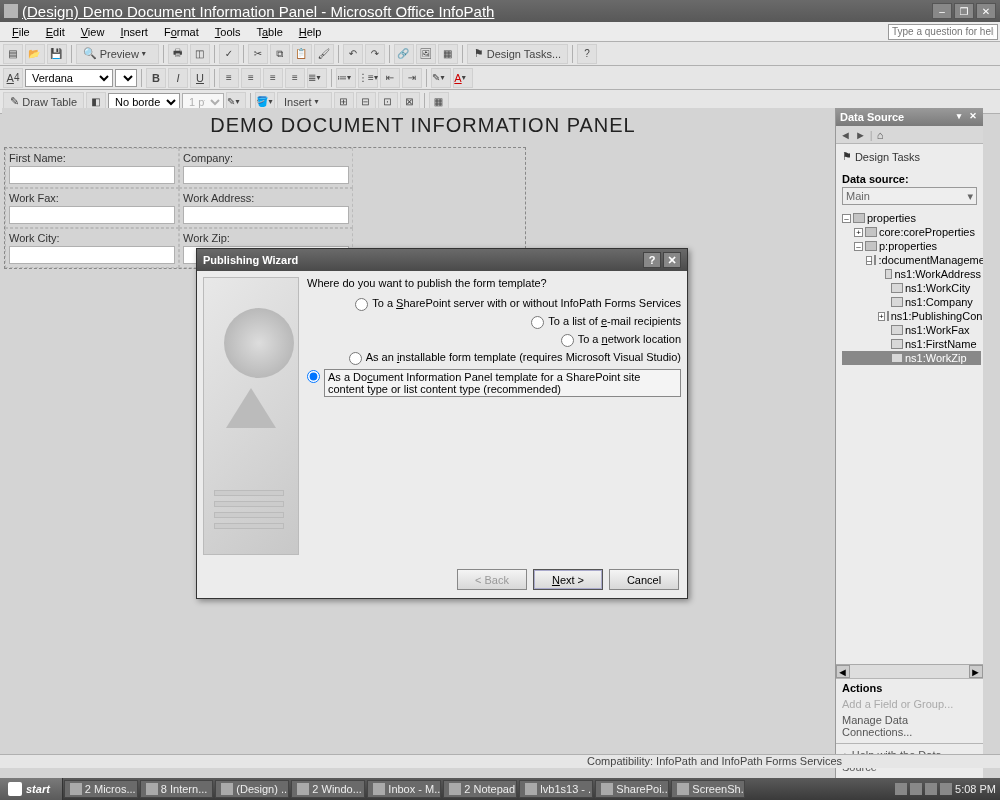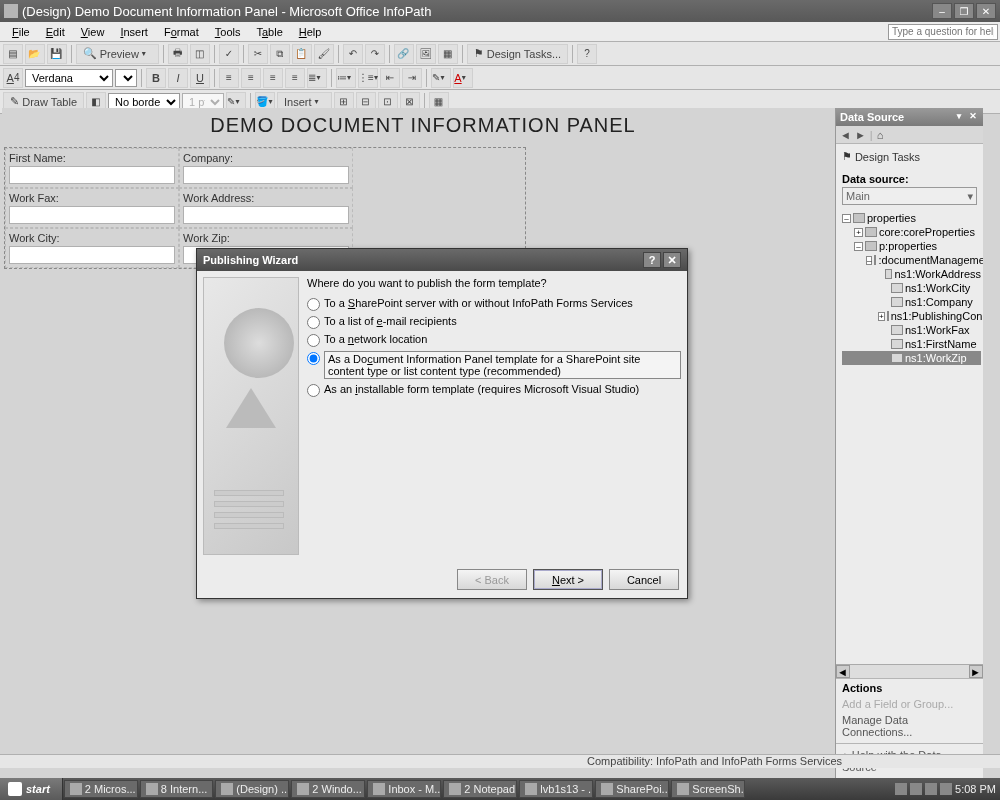--- a/index.html
+++ b/index.html
@@ -1,21 +1,21 @@
 <!DOCTYPE html>
 <html><head>
 <meta charset="utf-8">
 <style>
 * { margin: 0; padding: 0; box-sizing: border-box; font-family: Tahoma, Arial, sans-serif; font-size: 11px; }
 body { width: 1000px; height: 800px; background: #d4d4d4; overflow: hidden; position: relative; }
 
 
 .titlebar { height: 22px; background: linear-gradient(#6a6a6a, #585858); color: #fff; display: flex; align-items: center; padding: 0 4px; }
 .titlebar .icon { width: 14px; height: 14px; background: #b5b5b5; margin-right: 4px; }
-.titlebar .title { flex: 1; font-size: 13px; }
+.titlebar .title { flex: 1; font-size: 15px; text-decoration: underline; }
 .titlebar .winbtns { display: flex; gap: 2px; }
 .titlebar .winbtn { width: 20px; height: 16px; background: #888; border: 1px solid #555; display: flex; align-items: center; justify-content: center; color: #fff; font-size: 10px; cursor: pointer; }
 
 
 .menubar { height: 20px; background: #ececec; border-bottom: 1px solid #b0b0b0; display: flex; align-items: center; padding-left: 4px; }
 .menubar span { padding: 2px 8px; cursor: pointer; }
 .menubar .helpbox { margin-left: auto; margin-right: 2px; }
 .menubar .helpbox input { width: 110px; height: 16px; border: 1px solid #999; font-size: 10px; padding: 0 3px; color: #888; }
 
 
@@ -66,21 +66,21 @@
 .dlg-title .dbtns { margin-left: auto; display: flex; gap: 2px; }
 .dlg-title .dbtn { width: 18px; height: 16px; background: #888; border: 1px solid #444; text-align: center; line-height: 14px; cursor: pointer; }
 .dlg-body { display: flex; padding: 6px; gap: 8px; }
 .dlg-img { width: 96px; height: 278px; background: linear-gradient(135deg, #e8e8e8, #c8c8c8); border: 1px solid #bbb; position: relative; overflow: hidden; }
 .dlg-img .globe { position: absolute; top: 30px; left: 20px; width: 70px; height: 70px; border-radius: 50%; background: radial-gradient(#ddd, #aaa); }
 .dlg-img .arrow { position: absolute; top: 110px; left: 22px; width: 0; height: 0; border-left: 25px solid transparent; border-right: 25px solid transparent; border-bottom: 40px solid #bbb; }
 .dlg-img .lines { position: absolute; bottom: 20px; left: 10px; width: 70px; }
 .dlg-img .lines div { height: 6px; background: #ccc; margin-bottom: 5px; border: 1px solid #bbb; }
 .dlg-content { flex: 1; }
 .dlg-q { padding-bottom: 6px; }
-.radio-row { display: flex; align-items: flex-start; gap: 4px; padding: 2px 0; }
+.radio-row { display: flex; align-items: flex-start; gap: 4px; padding: 2px 0; justify-content: flex-end; }
 .radio-row input { margin-top: 1px; }
 .radio-row.selected label { border: 1px solid #888; padding: 1px 3px; background: #f4f4f4; display: block; }
 .dlg-buttons { display: flex; justify-content: flex-end; gap: 6px; padding: 8px; border-top: 0; }
 .dlg-btn { width: 70px; height: 21px; background: linear-gradient(#f4f4f4, #d8d8d8); border: 1px solid #888; cursor: pointer; font-size: 11px; }
 .dlg-btn:disabled { color: #999; }
 .dlg-btn.primary { border: 1px solid #555; box-shadow: 0 0 0 1px #aac inset; }
 
 
 .statusbar { position: absolute; bottom: 32px; left: 0; right: 0; height: 14px; background: #e6e6e6; border-top: 1px solid #b0b0b0; display: flex; padding: 0 8px; font-size: 11px; color: #444; }
 .statusbar .compat { margin-left: auto; margin-right: 150px; }
@@ -364,27 +364,27 @@
             <label>To a <u class="accel">S</u>harePoint server with or without InfoPath Forms Services</label>
           </div>
           <div class="radio-row">
             <input type="radio" name="pub" style="">
             <label>To a list of <u class="accel">e</u>-mail recipients</label>
           </div>
           <div class="radio-row">
             <input type="radio" name="pub" style="">
             <label>To a <u class="accel">n</u>etwork location</label>
           </div>
+          <div class="radio-row">
+            <input type="radio" name="pub" style="">
+            <label>As an <u class="accel">i</u>nstallable form template (requires Microsoft Visual Studio)</label>
+          </div>
           <div class="radio-row selected">
             <input type="radio" name="pub" checked="" style="">
             <label>As a Do<u class="accel">c</u>ument Information Panel template for a SharePoint site content type or list content type  (recommended)</label>
-          </div>
-          <div class="radio-row">
-            <input type="radio" name="pub" style="">
-            <label>As an <u class="accel">i</u>nstallable form template (requires Microsoft Visual Studio)</label>
           </div>
         </div>
     </div>
   </div>
   <div class="dlg-buttons">
     <button class="dlg-btn" disabled="">&lt; Back</button>
     <button class="dlg-btn primary"><u class="accel">N</u>ext &gt;</button>
     <button class="dlg-btn">Cancel</button>
   </div>
 </div>

